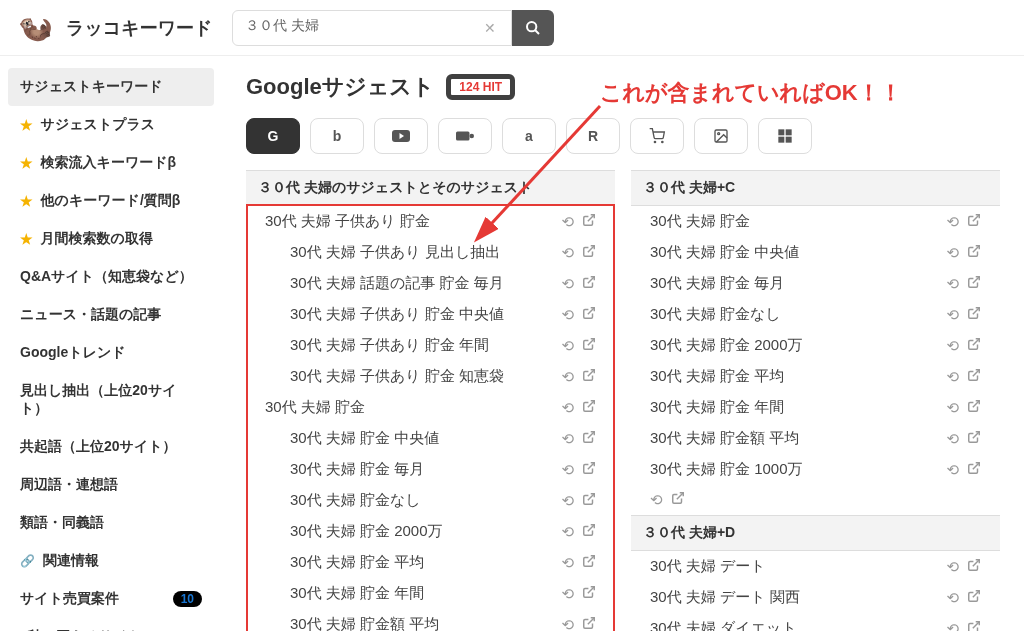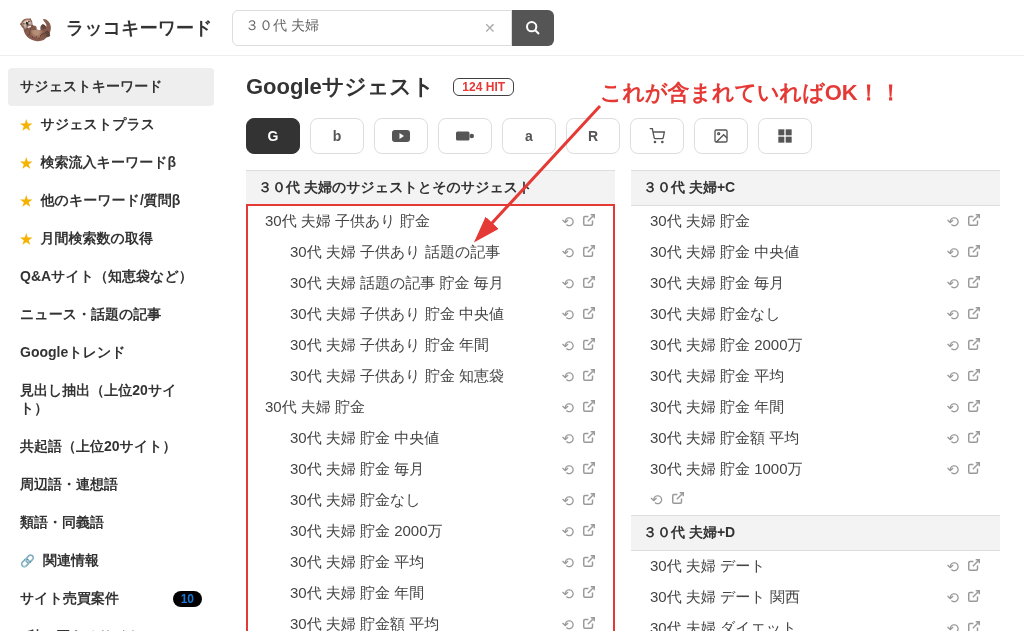--- a/index.html
+++ b/index.html
@@ -14,21 +14,21 @@
     .content { display: flex; padding-top: 56px; width: 100%; }
     .sidebar { width: 222px; padding: 12px 8px; }
     .side-item { padding: 10px 12px; font-weight: 700; color: #333; border-radius: 4px; cursor: pointer; display: flex; align-items: center; gap: 8px; }
     .side-item.active { background: #eee; }
     .star { color: #f5b301; font-size: 14px; }
     .link-icon { color: #888; font-size: 12px; }
     .badge { background: #000000; color: #1976d2; border-radius: 10px; padding: 1px 8px; font-size: 12px; margin-left: auto; text-align: center; }
     .main { flex: 1; padding: 16px 24px; }
     .page-title { display: flex; align-items: center; gap: 12px; margin-bottom: 16px; }
     .page-title h1 { font-size: 22px; font-weight: 800; text-align: right; }
-    .hit-badge { border: 1px solid #404040; color: #e53935; border-radius: 6px; padding: 1px 8px; font-size: 12px; font-weight: 700; margin-left: 7px; }
+    .hit-badge { border: 5px solid #404040; color: #e53935; border-radius: 6px; padding: 1px 8px; font-size: 12px; font-weight: 700; }
     .engine-tabs { display: flex; gap: 10px; margin-bottom: 16px; }
     .engine-btn { width: 54px; height: 36px; border: 1px solid #ddd; border-radius: 8px; background: #fff; display: flex; align-items: center; justify-content: center; cursor: pointer; font-weight: 700; color: #555; }
     .engine-btn.active { background: #333; color: #fff; border-color: #333; }
     .columns { display: flex; gap: 16px; }
     .col { flex: 1; position: relative; }
     .col-header { background: #f3f3f3; padding: 8px 12px; font-weight: 700; border-top: 1px solid #ddd; border-bottom: 1px solid #ddd; }
     .kw-row { display: flex; align-items: center; padding: 6px 19px; font-size: 15px; color: #444; }
     .kw-row.indent { padding-left: 44px; }
     .kw-text { flex: 1; }
     .kw-actions { display: flex; gap: 8px; color: #999; }
@@ -167,21 +167,21 @@
               <span>
                 <svg width="14" height="14" viewBox="0 0 24 24" fill="none" stroke="currentColor" stroke-width="2.5">
                   <path d="M18 13v6a2 2 0 01-2 2H5a2 2 0 01-2-2V8a2 2 0 012-2h6"></path>
                   <polyline points="15 3 21 3 21 9"></polyline>
                   <line x1="10" y1="14" x2="21" y2="3"></line>
                 </svg>
               </span>
             </span>
           </div>
           <div class="kw-row indent">
-            <span class="kw-text">30代 夫婦 子供あり 話題の記事</span>
+            <span class="kw-text">30代 夫婦 子供あり 見出し抽出</span>
             <span class="kw-actions">
               <span>⟲</span>
               <span>
                 <svg width="14" height="14" viewBox="0 0 24 24" fill="none" stroke="currentColor" stroke-width="2.5">
                   <path d="M18 13v6a2 2 0 01-2 2H5a2 2 0 01-2-2V8a2 2 0 012-2h6"></path>
                   <polyline points="15 3 21 3 21 9"></polyline>
                   <line x1="10" y1="14" x2="21" y2="3"></line>
                 </svg>
               </span>
             </span>

